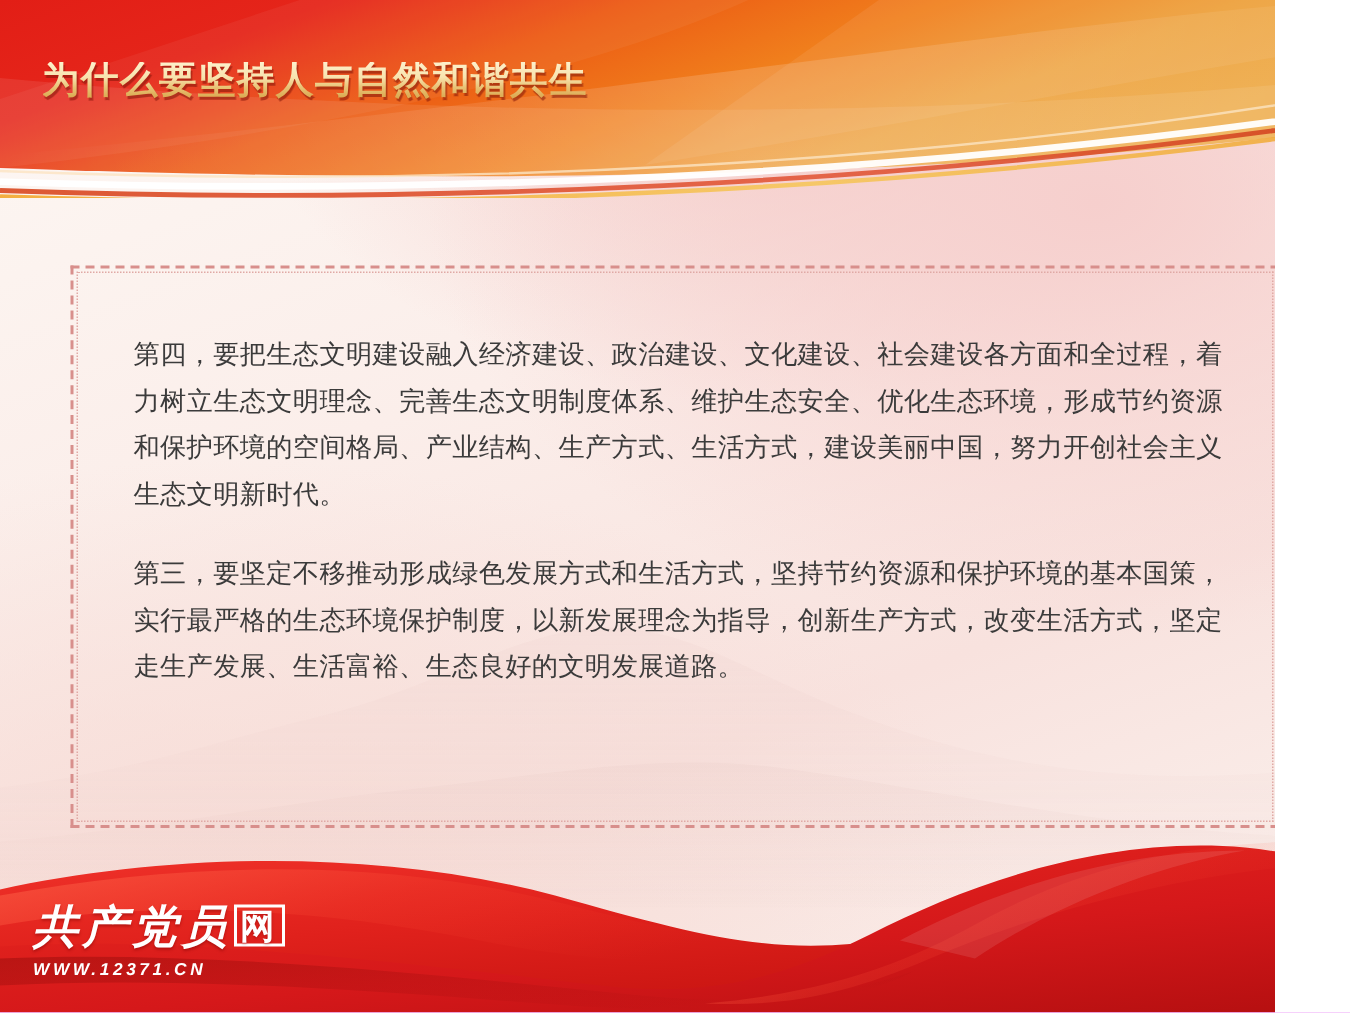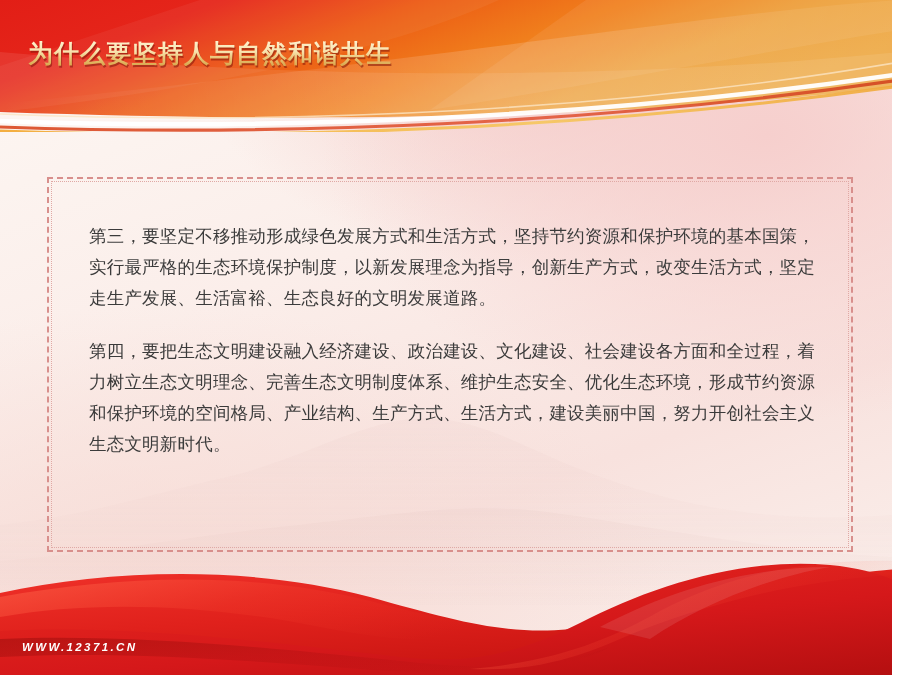--- a/index.html
+++ b/index.html
@@ -2,25 +2,26 @@
 <html><head>
 <meta charset="utf-8">
 <style>
   html, body {
     margin: 0;
     padding: 0;
     background: #ffffff;
   }
   #slide {
     position: relative;
-    width: 892px;
+    width: 812px;
     height: 675px;
     overflow: hidden;
     font-family: "Liberation Sans", "DejaVu Sans", sans-serif;
     background: #d946ef;
+    padding-left: 38px;
   }
 
   
   .bg-base {
     position: absolute;
     inset: 0;
     background:
       radial-gradient(ellipse 620px 400px at 86% 20%, #f6cfcd 0%, rgba(246,207,205,0) 72%),
       radial-gradient(ellipse 520px 330px at 62% 6%, #f3c9c6 0%, rgba(243,201,198,0) 70%),
       radial-gradient(ellipse 700px 420px at 18% 92%, #f7dcd6 0%, rgba(247,220,214,0) 75%),
@@ -215,22 +216,22 @@
       <path d="M0,127 C280,137 600,124 900,80" fill="none" stroke="url(#ribRed)" stroke-width="3.2" opacity="0.9"></path>
       <path d="M0,131 C280,141 600,128 900,86" fill="none" stroke="url(#ribGold)" stroke-width="3" opacity="0.9"></path>
       <path d="M0,114 C300,126 620,110 900,62" fill="none" stroke="#fbe3c2" stroke-width="1.6" opacity="0.8"></path>
     </svg>
 
     <div class="header-title">为什么要坚持人与自然和谐共生</div>
   </div>
 
   <div class="content-box">
     <div class="body-text">
+      <p>第四，要把生态文明建设融入经济建设、政治建设、文化建设、社会建设各方面和全过程，着力树立生态文明理念、完善生态文明制度体系、维护生态安全、优化生态环境，形成节约资源和保护环境的空间格局、产业结构、生产方式、生活方式，建设美丽中国，努力开创社会主义生态文明新时代。</p>
       <p>第三，要坚定不移推动形成绿色发展方式和生活方式，坚持节约资源和保护环境的基本国策，实行最严格的生态环境保护制度，以新发展理念为指导，创新生产方式，改变生活方式，坚定走生产发展、生活富裕、生态良好的文明发展道路。</p>
-      <p>第四，要把生态文明建设融入经济建设、政治建设、文化建设、社会建设各方面和全过程，着力树立生态文明理念、完善生态文明制度体系、维护生态安全、优化生态环境，形成节约资源和保护环境的空间格局、产业结构、生产方式、生活方式，建设美丽中国，努力开创社会主义生态文明新时代。</p>
     </div>
   </div>
 
   <div class="footer-waves">
     <svg viewBox="0 0 900 140" preserveAspectRatio="none">
       <defs>
         <linearGradient id="waveA" x1="0" y1="0" x2="0.7" y2="1">
           <stop offset="0%" stop-color="#f0322a"></stop>
           <stop offset="45%" stop-color="#e0211c"></stop>
           <stop offset="100%" stop-color="#c3120f"></stop>
@@ -256,16 +257,19 @@
       <path d="M900,140 L0,140 L0,96 C120,88 280,108 400,122 C470,130 520,118 580,88 C650,52 740,22 830,30 C862,33 884,40 900,48 Z" fill="url(#waveB)"></path>
 
       <path d="M0,62 C120,40 250,36 370,66 C440,84 500,98 560,94 C480,112 400,108 320,92 C200,68 90,66 0,82 Z" fill="url(#waveHi)"></path>
       <path d="M900,40 C800,44 700,70 620,104 C560,130 520,136 470,134 C560,126 610,104 660,76 C740,34 820,24 900,26 Z" fill="url(#waveHi)"></path>
       <path d="M0,104 C140,98 300,116 420,128 C500,136 560,130 610,112 C560,140 460,142 360,134 C230,124 110,116 0,122 Z" fill="url(#waveShadow)"></path>
       <path d="M600,92 C660,60 740,32 830,32 C770,42 700,70 650,104 Z" fill="#ffffff" opacity="0.10"></path>
     </svg>
   </div>
 
   <div class="logo">
+    <div class="logo-mark">
+      <span>共产党员</span><span class="boxed">网</span>
+    </div>
     <div class="logo-url">WWW.12371.CN</div>
   </div>
 
 </div>
 
 </body></html>

